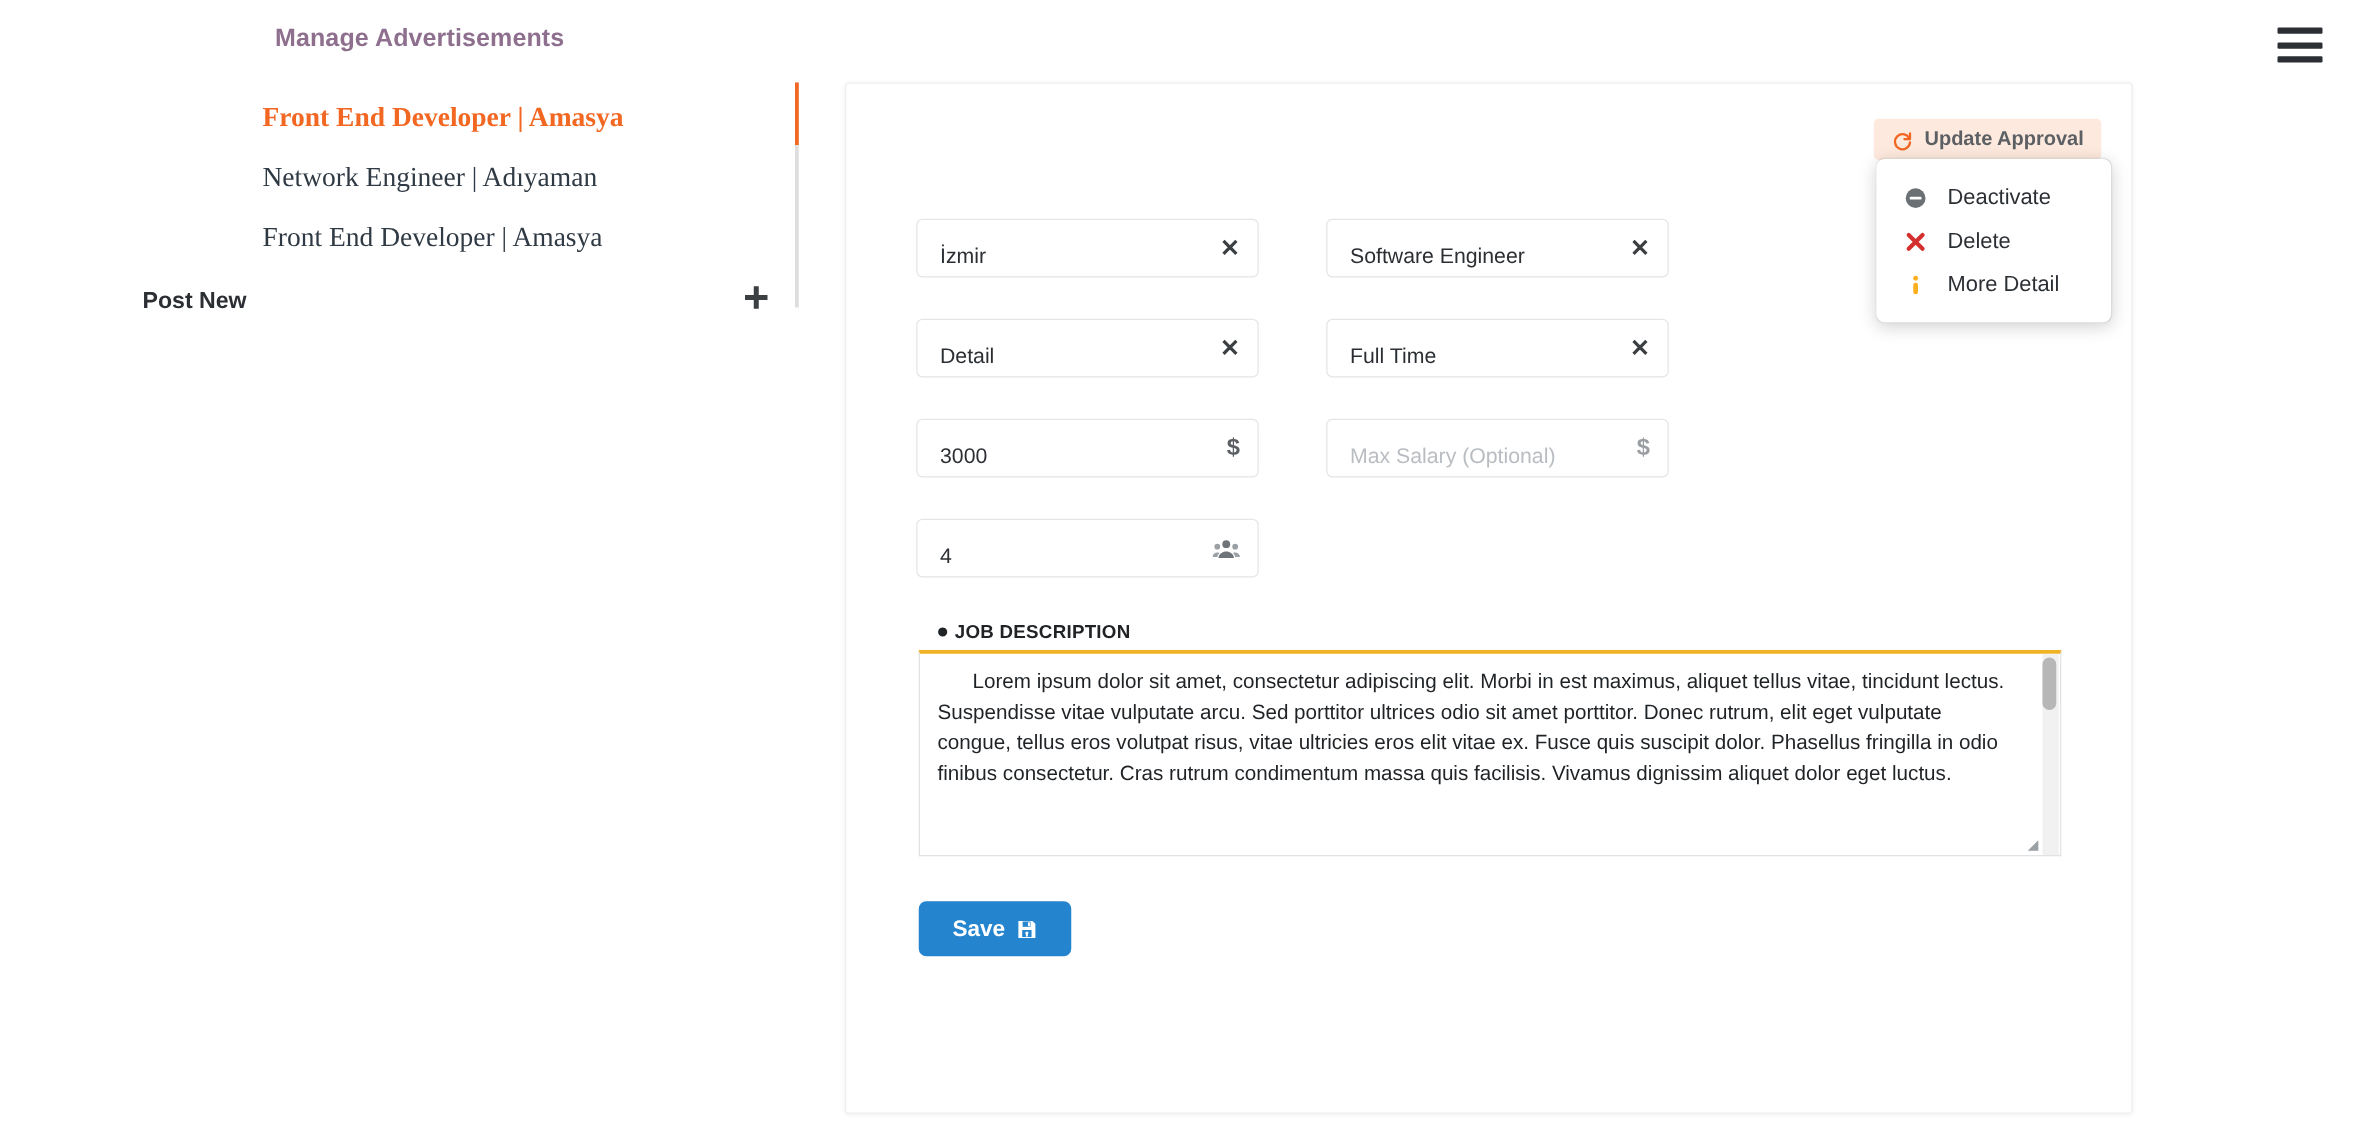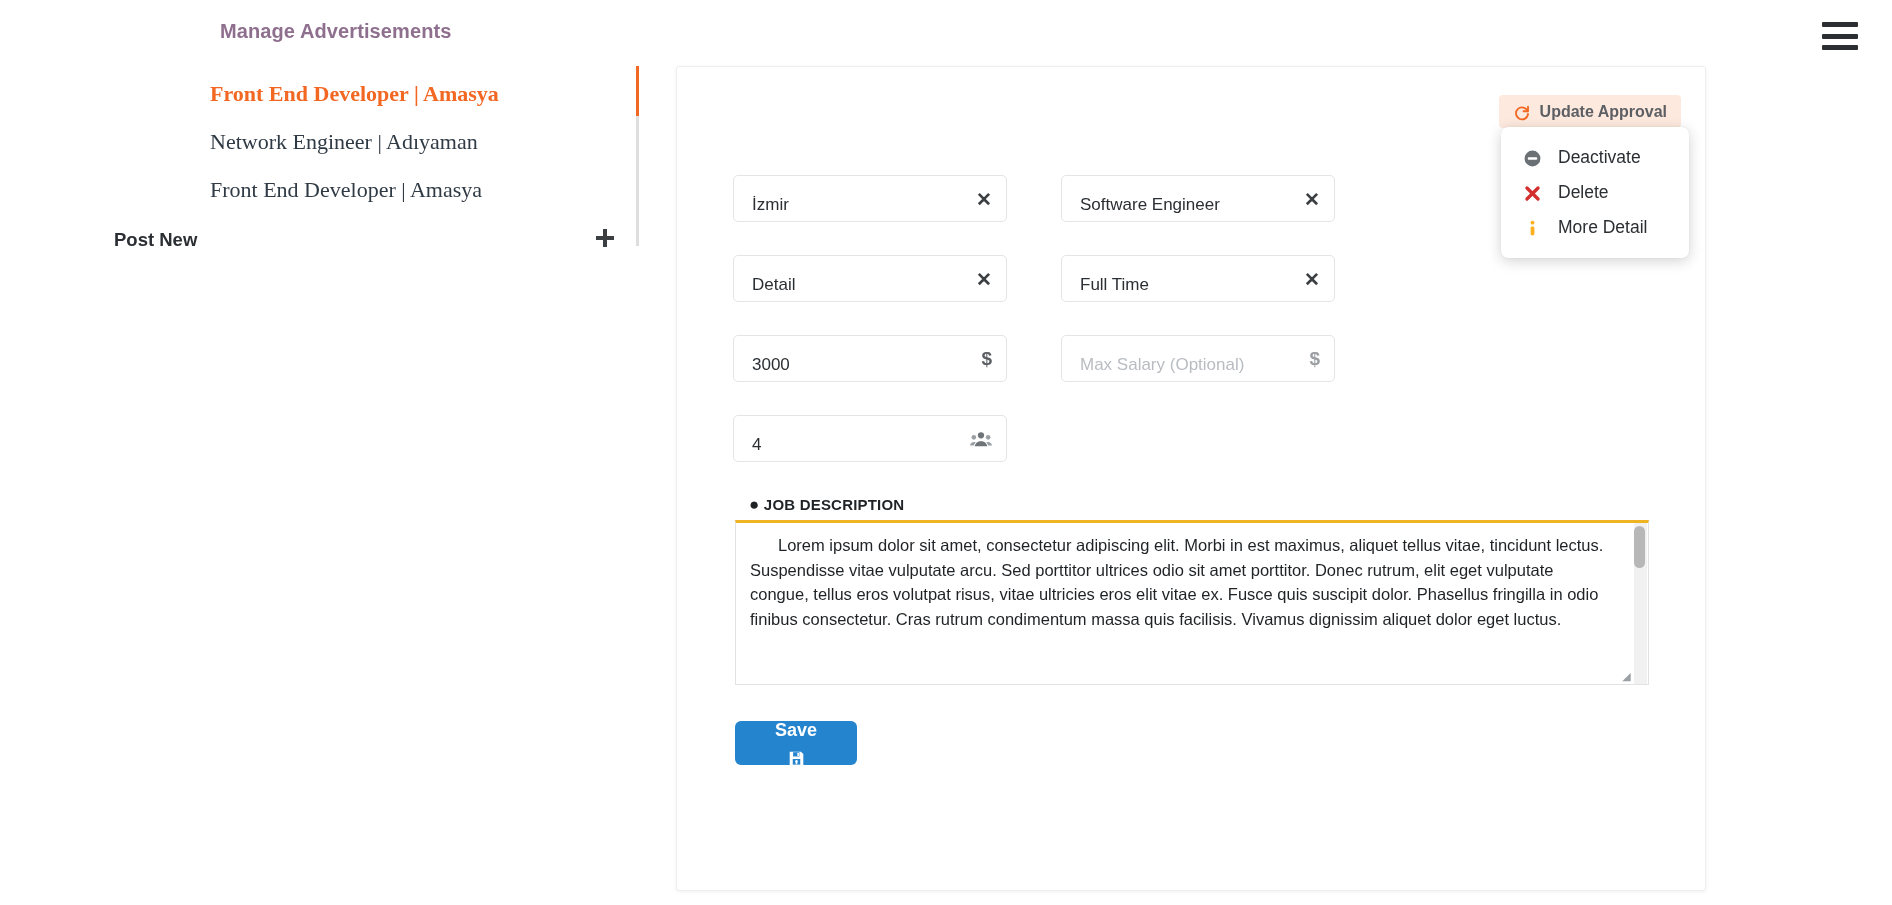--- a/index.html
+++ b/index.html
@@ -168,21 +168,20 @@
 
   
   .save-btn {
     margin: 36px 0 0 2px;
     width: 122px; height: 44px;
     background: #2484ce; color: #fff;
     border: none; border-radius: 6px;
     display: flex; align-items: center; justify-content: center; gap: 9px;
     font-size: 18px; font-weight: 700; cursor: pointer;
     font-family: "Liberation Sans", sans-serif;
-    flex-direction: column;
   }
 </style>
 </head>
 <body>
 
 <div class="page">
 
   <div class="hamburger">
     <span></span>
     <span></span>

